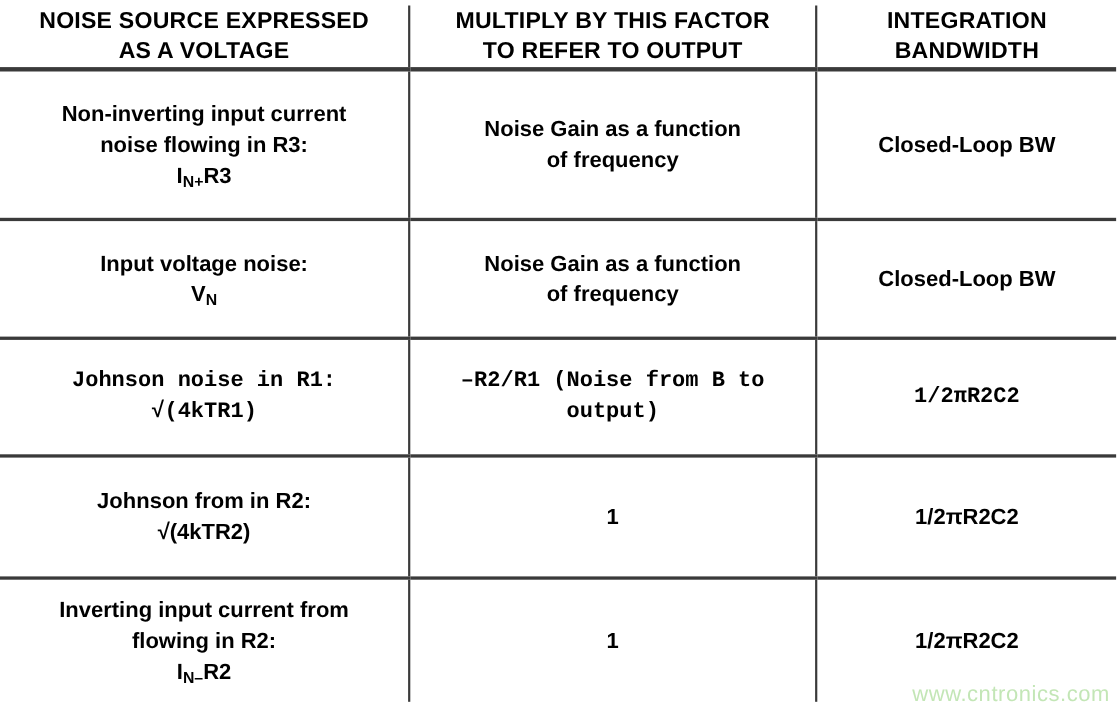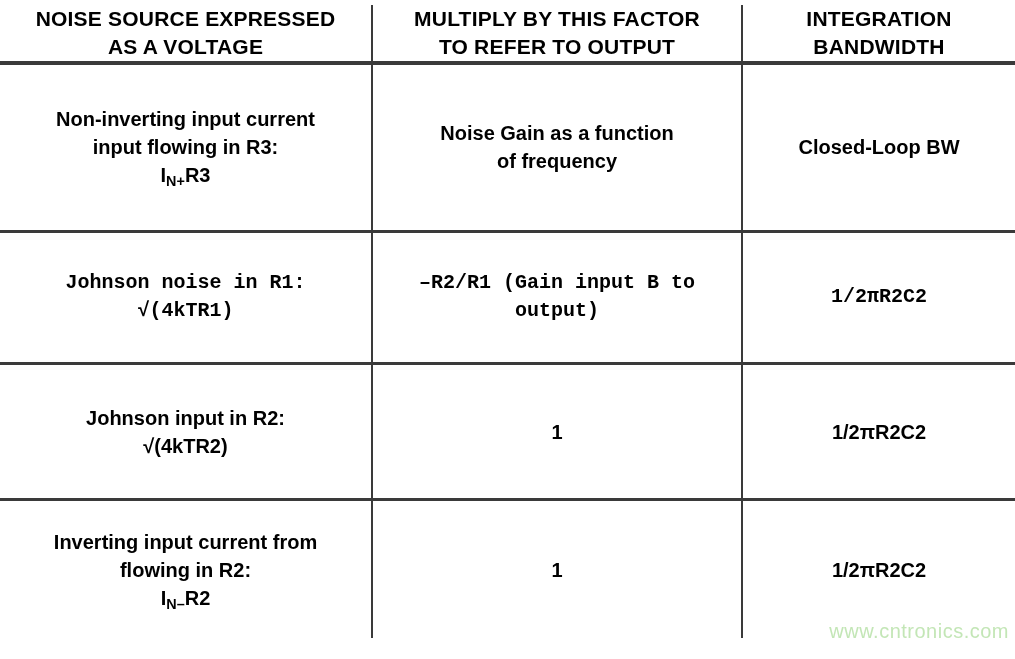--- a/index.html
+++ b/index.html
@@ -90,47 +90,60 @@
           <th>
             <div class="cell-line"><span>INTEGRATION</span></div>
             <div class="cell-line"><span>BANDWIDTH</span></div>
           </th>
         </tr>
     </thead>
     <tbody>
         <tr style="height: 111px;">
           <td>
             <div class="cell-line"><span>Non-inverting input current</span></div>
-            <div class="cell-line"><span>input flowing in R3:</span></div>
+            <div class="cell-line"><span>noise flowing in R3:</span></div>
             <div class="cell-line"><span>I</span><sub>N+</sub><span>R3</span></div>
+          </td>
+          <td>
+            <div class="cell-line"><span>Noise Gain as a function</span></div>
+            <div class="cell-line"><span>of frequency</span></div>
+          </td>
+          <td>
+            <div class="cell-line"><span>Closed-Loop BW</span></div>
+          </td>
+        </tr>
+        <tr style="height: 87px;">
+          <td>
+            <div class="cell-line"><span>Input voltage noise:</span></div>
+            <div class="cell-line"><span>V</span><sub>N</sub></div>
           </td>
           <td>
             <div class="cell-line"><span>Noise Gain as a function</span></div>
             <div class="cell-line"><span>of frequency</span></div>
           </td>
           <td>
             <div class="cell-line"><span>Closed-Loop BW</span></div>
           </td>
         </tr>
         <tr style="height: 87px; font-family: Liberation Mono, monospace;">
           <td>
             <div class="cell-line"><span>Johnson noise in R1:</span></div>
             <div class="cell-line"><span>√(4kTR1)</span></div>
           </td>
           <td>
-            <div class="cell-line"><span>–R2/R1 (Gain input B to</span></div>
+            <div class="cell-line"><span>–R2/R1 (Noise from B to</span></div>
             <div class="cell-line"><span>output)</span></div>
           </td>
           <td>
             <div class="cell-line"><span>1/2πR2C2</span></div>
           </td>
         </tr>
         <tr style="height: 90px;">
           <td>
-            <div class="cell-line"><span>Johnson input in R2:</span></div>
+            <div class="cell-line"><span>Johnson from in R2:</span></div>
             <div class="cell-line"><span>√(4kTR2)</span></div>
           </td>
           <td>
             <div class="cell-line"><span>1</span></div>
           </td>
           <td>
             <div class="cell-line"><span>1/2πR2C2</span></div>
           </td>
         </tr>
         <tr style="height: 91px;">

